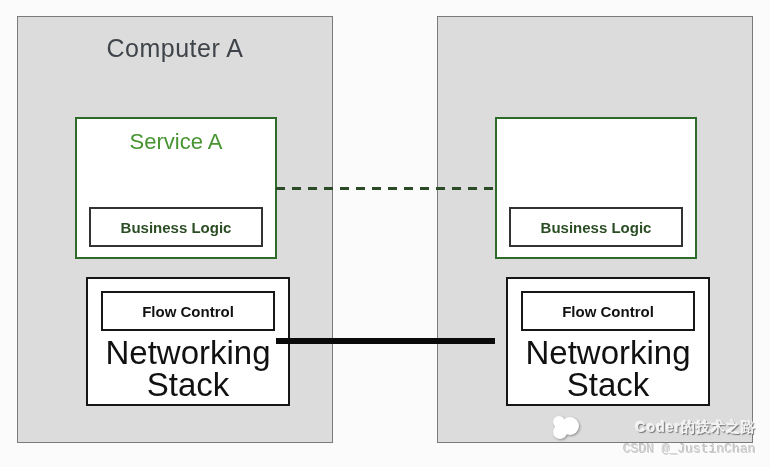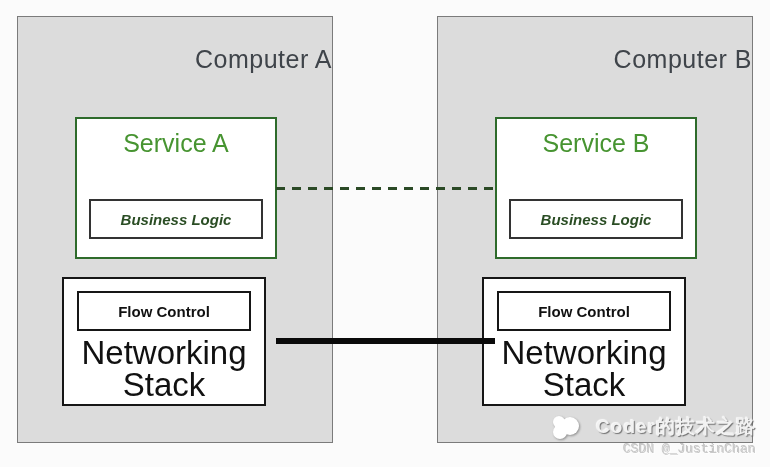--- a/index.html
+++ b/index.html
@@ -30,57 +30,56 @@
   .computer{
     position:absolute;
     top:16px;width:316px;height:427px;
     background:var(--computer-fill);
     border:1px solid var(--computer-border);
     box-sizing:border-box;
   }
   .computer.a{left:17px;}
   .computer.b{left:437px;}
   .computer-title{
-    margin:0;padding-top:28px;
-    text-align:right;
+    margin:0;padding-top:17px;
+    text-align:center;
     font-size:25px;font-weight:normal;
     color:var(--computer-title);
     letter-spacing:0.5px;
   }
   .service-box{
     position:absolute;
     left:57px;top:100px;width:202px;height:142px;
     background:#ffffff;
     border:2px solid var(--service-border);
     box-sizing:border-box;
   }
   .service-title{
     margin:0;padding-top:10px;
     text-align:center;
-    font-size:25px;font-weight:normal;
+    font-size:22px;font-weight:normal;
     color:var(--service-title);
   }
   .inner-box{
     position:absolute;
     left:50%;transform:translateX(-50%);
     width:174px;height:40px;
     background:#ffffff;
     box-sizing:border-box;
     display:flex;align-items:center;justify-content:center;
     font-size:15px;font-weight:bold;
   }
   .biz{
-    top:80px;
+    top:88px;
     border:2px solid var(--inner-border);
     color:var(--business-logic-text);
-    font-style:italic;
   }
   .network-box{
     position:absolute;
-    left:44px;top:260px;width:204px;height:129px;
+    left:68px;top:260px;width:204px;height:129px;
     background:#ffffff;
     border:2px solid var(--dark-border);
     box-sizing:border-box;
   }
   .flow{
     top:12px;
     border:2px solid var(--dark-border);
     color:var(--dark-text);
   }
   .network-title{
@@ -107,21 +106,21 @@
     left:550px;top:412px;
     display:flex;align-items:flex-start;gap:4px;
   }
   .wm-logo{
     flex:0 0 auto;
     width:32px;height:32px;
     filter:drop-shadow(1px 1px 1px rgba(110,110,110,0.7));
   }
   .wm-col{text-align:right;width:170px;}
   .wm-brand{
-    font-size:19px;font-weight:bold;letter-spacing:1px;
+    font-size:14px;font-weight:bold;letter-spacing:1px;
     color:var(--watermark-text);
     text-shadow:1px 1px 1px rgba(100,100,100,0.9),
                 -1px -1px 1px rgba(255,255,255,0.85);
     line-height:30px;
   }
   .wm-handle{
     font-size:13px;
     color:var(--watermark-handle);
     text-shadow:1px 1px 1px rgba(255,255,255,0.9),
                 -1px -1px 0 rgba(140,140,140,0.5);
@@ -146,24 +145,22 @@
 
     <div class="network-box">
       <div class="inner-box flow">
         <span>Flow Control</span>
       </div>
       <div class="network-title">Networking Stack</div>
     </div>
   </section>
 
   <section class="computer b">
-    <h2 class="computer-title">Computer B</h2>
 
     <div class="service-box">
-      <h3 class="service-title">Service B</h3>
       <div class="inner-box biz">
         <span>Business Logic</span>
       </div>
     </div>
 
     <div class="network-box">
       <div class="inner-box flow">
         <span>Flow Control</span>
       </div>
       <div class="network-title">Networking Stack</div>

